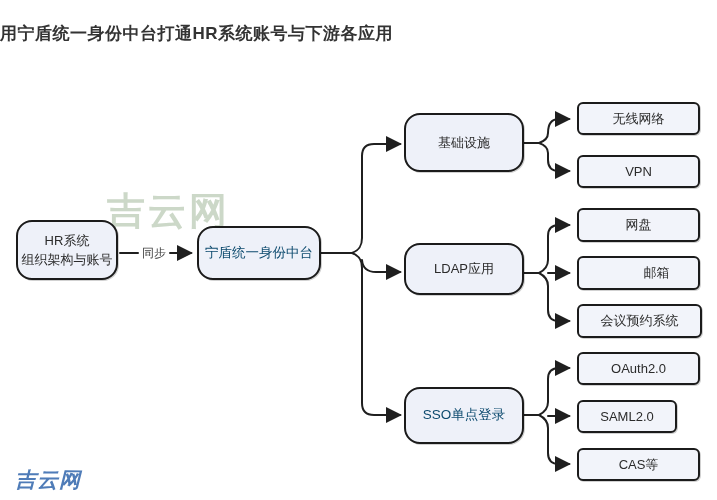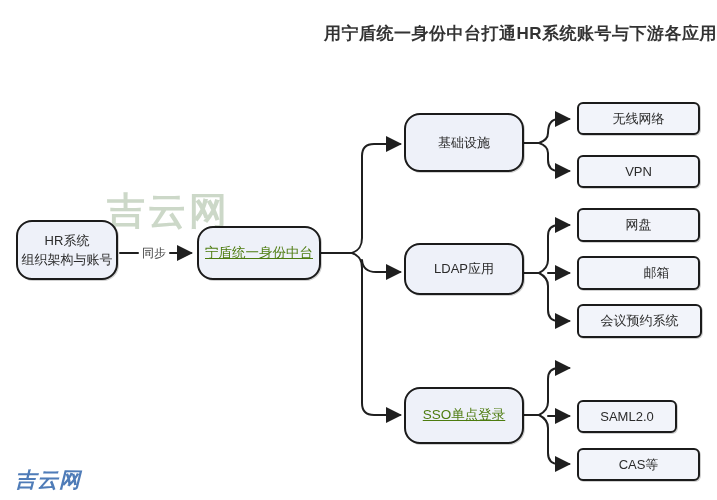--- a/index.html
+++ b/index.html
@@ -12,21 +12,21 @@
     width: 717px;
     height: 500px;
     background: #ffffff;
     overflow: hidden;
   }
   .page-title {
     position: absolute;
     top: 22px;
     left: 0;
     width: 717px;
-    text-align: right;
+    text-align: left;
     font-size: 17px;
     font-weight: bold;
     color: #333333;
     letter-spacing: 0.5px;
     z-index: 3;
   }
   .wm-center {
     position: absolute;
     left: 107px;
     top: 186px;
@@ -65,21 +65,21 @@
     justify-content: center;
     text-align: center;
     color: #2b2b2b;
     font-size: 13px;
     z-index: 3;
     box-shadow: 1px 1px 0 rgba(0,0,0,0.18);
     line-height: 1.5;
   }
   .node.big { border-radius: 16px; }
   .node.leaf { border-radius: 6px; background: #f2f4fa; }
-  .node .red { color: #4d7c0f; text-decoration: underline; }
+  .node .red { color: #0c4a6e; }
   .sync-label {
     position: absolute;
     left: 139px;
     top: 245px;
     width: 30px;
     text-align: center;
     font-size: 12px;
     color: #404040;
     z-index: 3;
   }
@@ -159,16 +159,17 @@
   </div>
   <div class="node big" id="n-cat2">
     <div class="red">SSO单点登录</div>
   </div>
 
   <div class="node leaf" id="n-l00">无线网络</div>
   <div class="node leaf" id="n-l10">网盘</div>
   <div class="node leaf" id="n-l01">VPN</div>
   <div class="node leaf" id="n-l11">邮箱</div>
   <div class="node leaf" id="n-l12">会议预约系统</div>
+  <div class="node leaf" id="n-l20">OAuth2.0</div>
   <div class="node leaf" id="n-l21">SAML2.0</div>
   <div class="node leaf" id="n-l22">CAS等</div>
 
 </div>
 
 </body></html>

